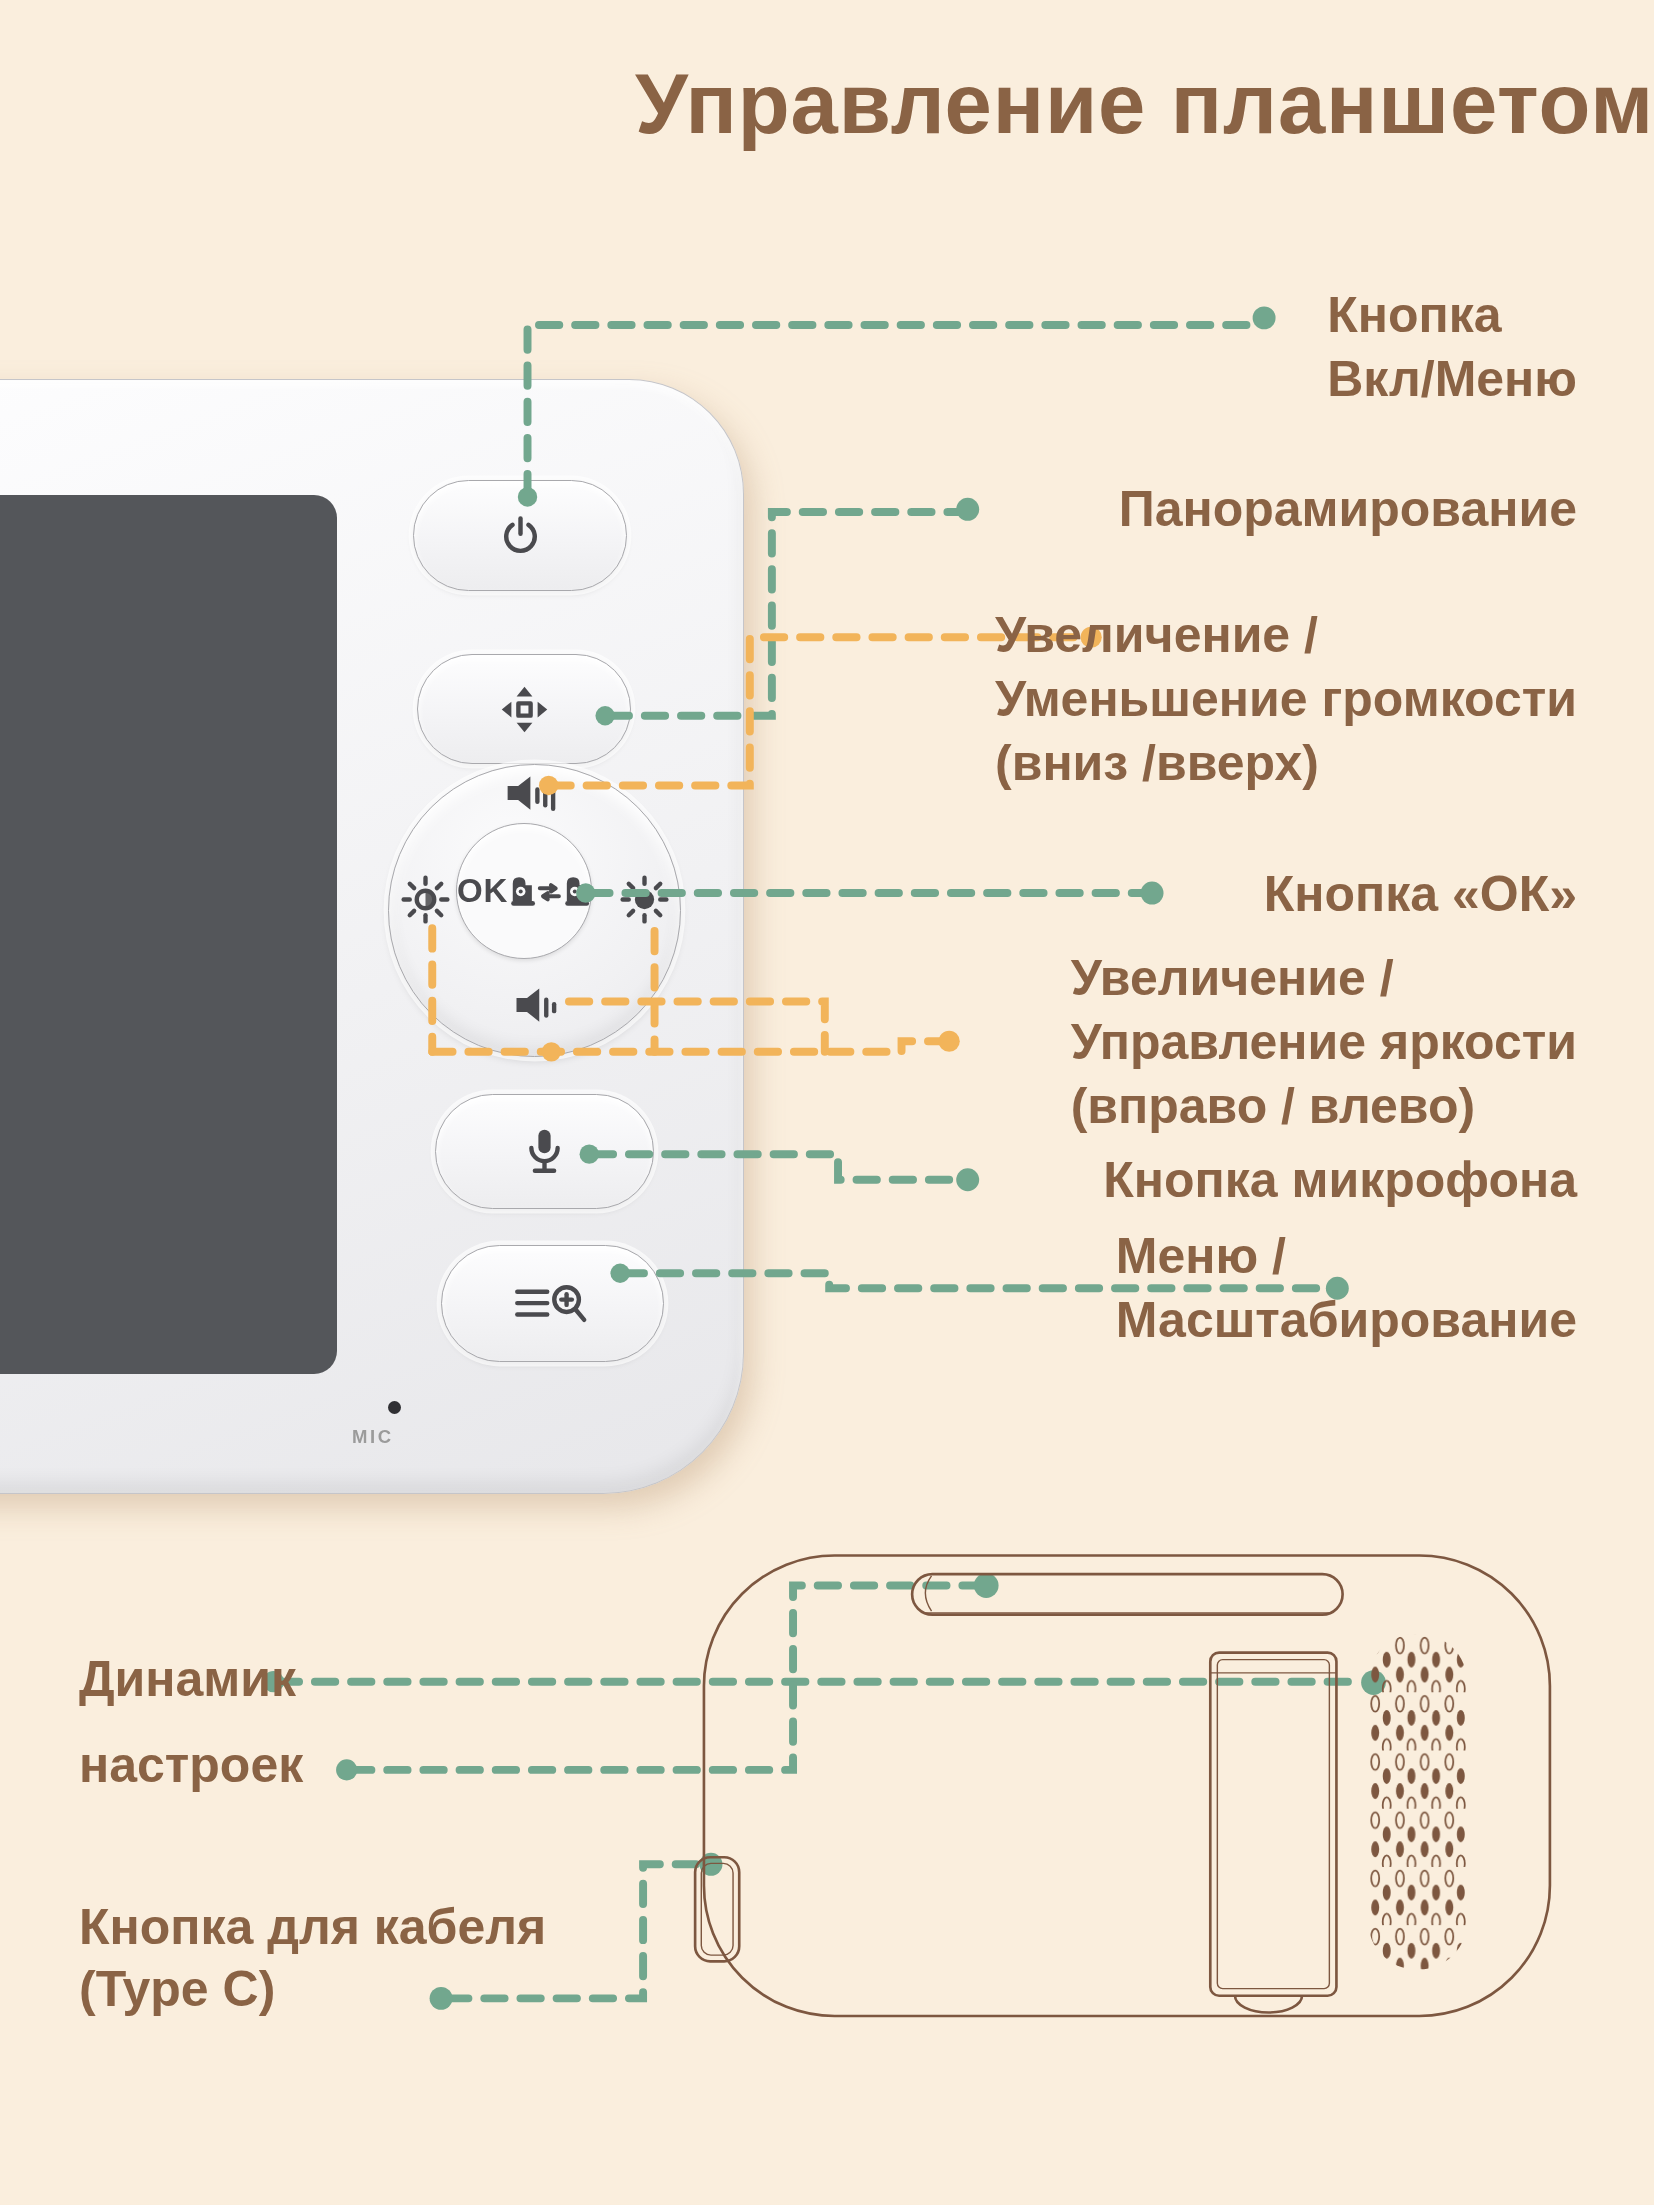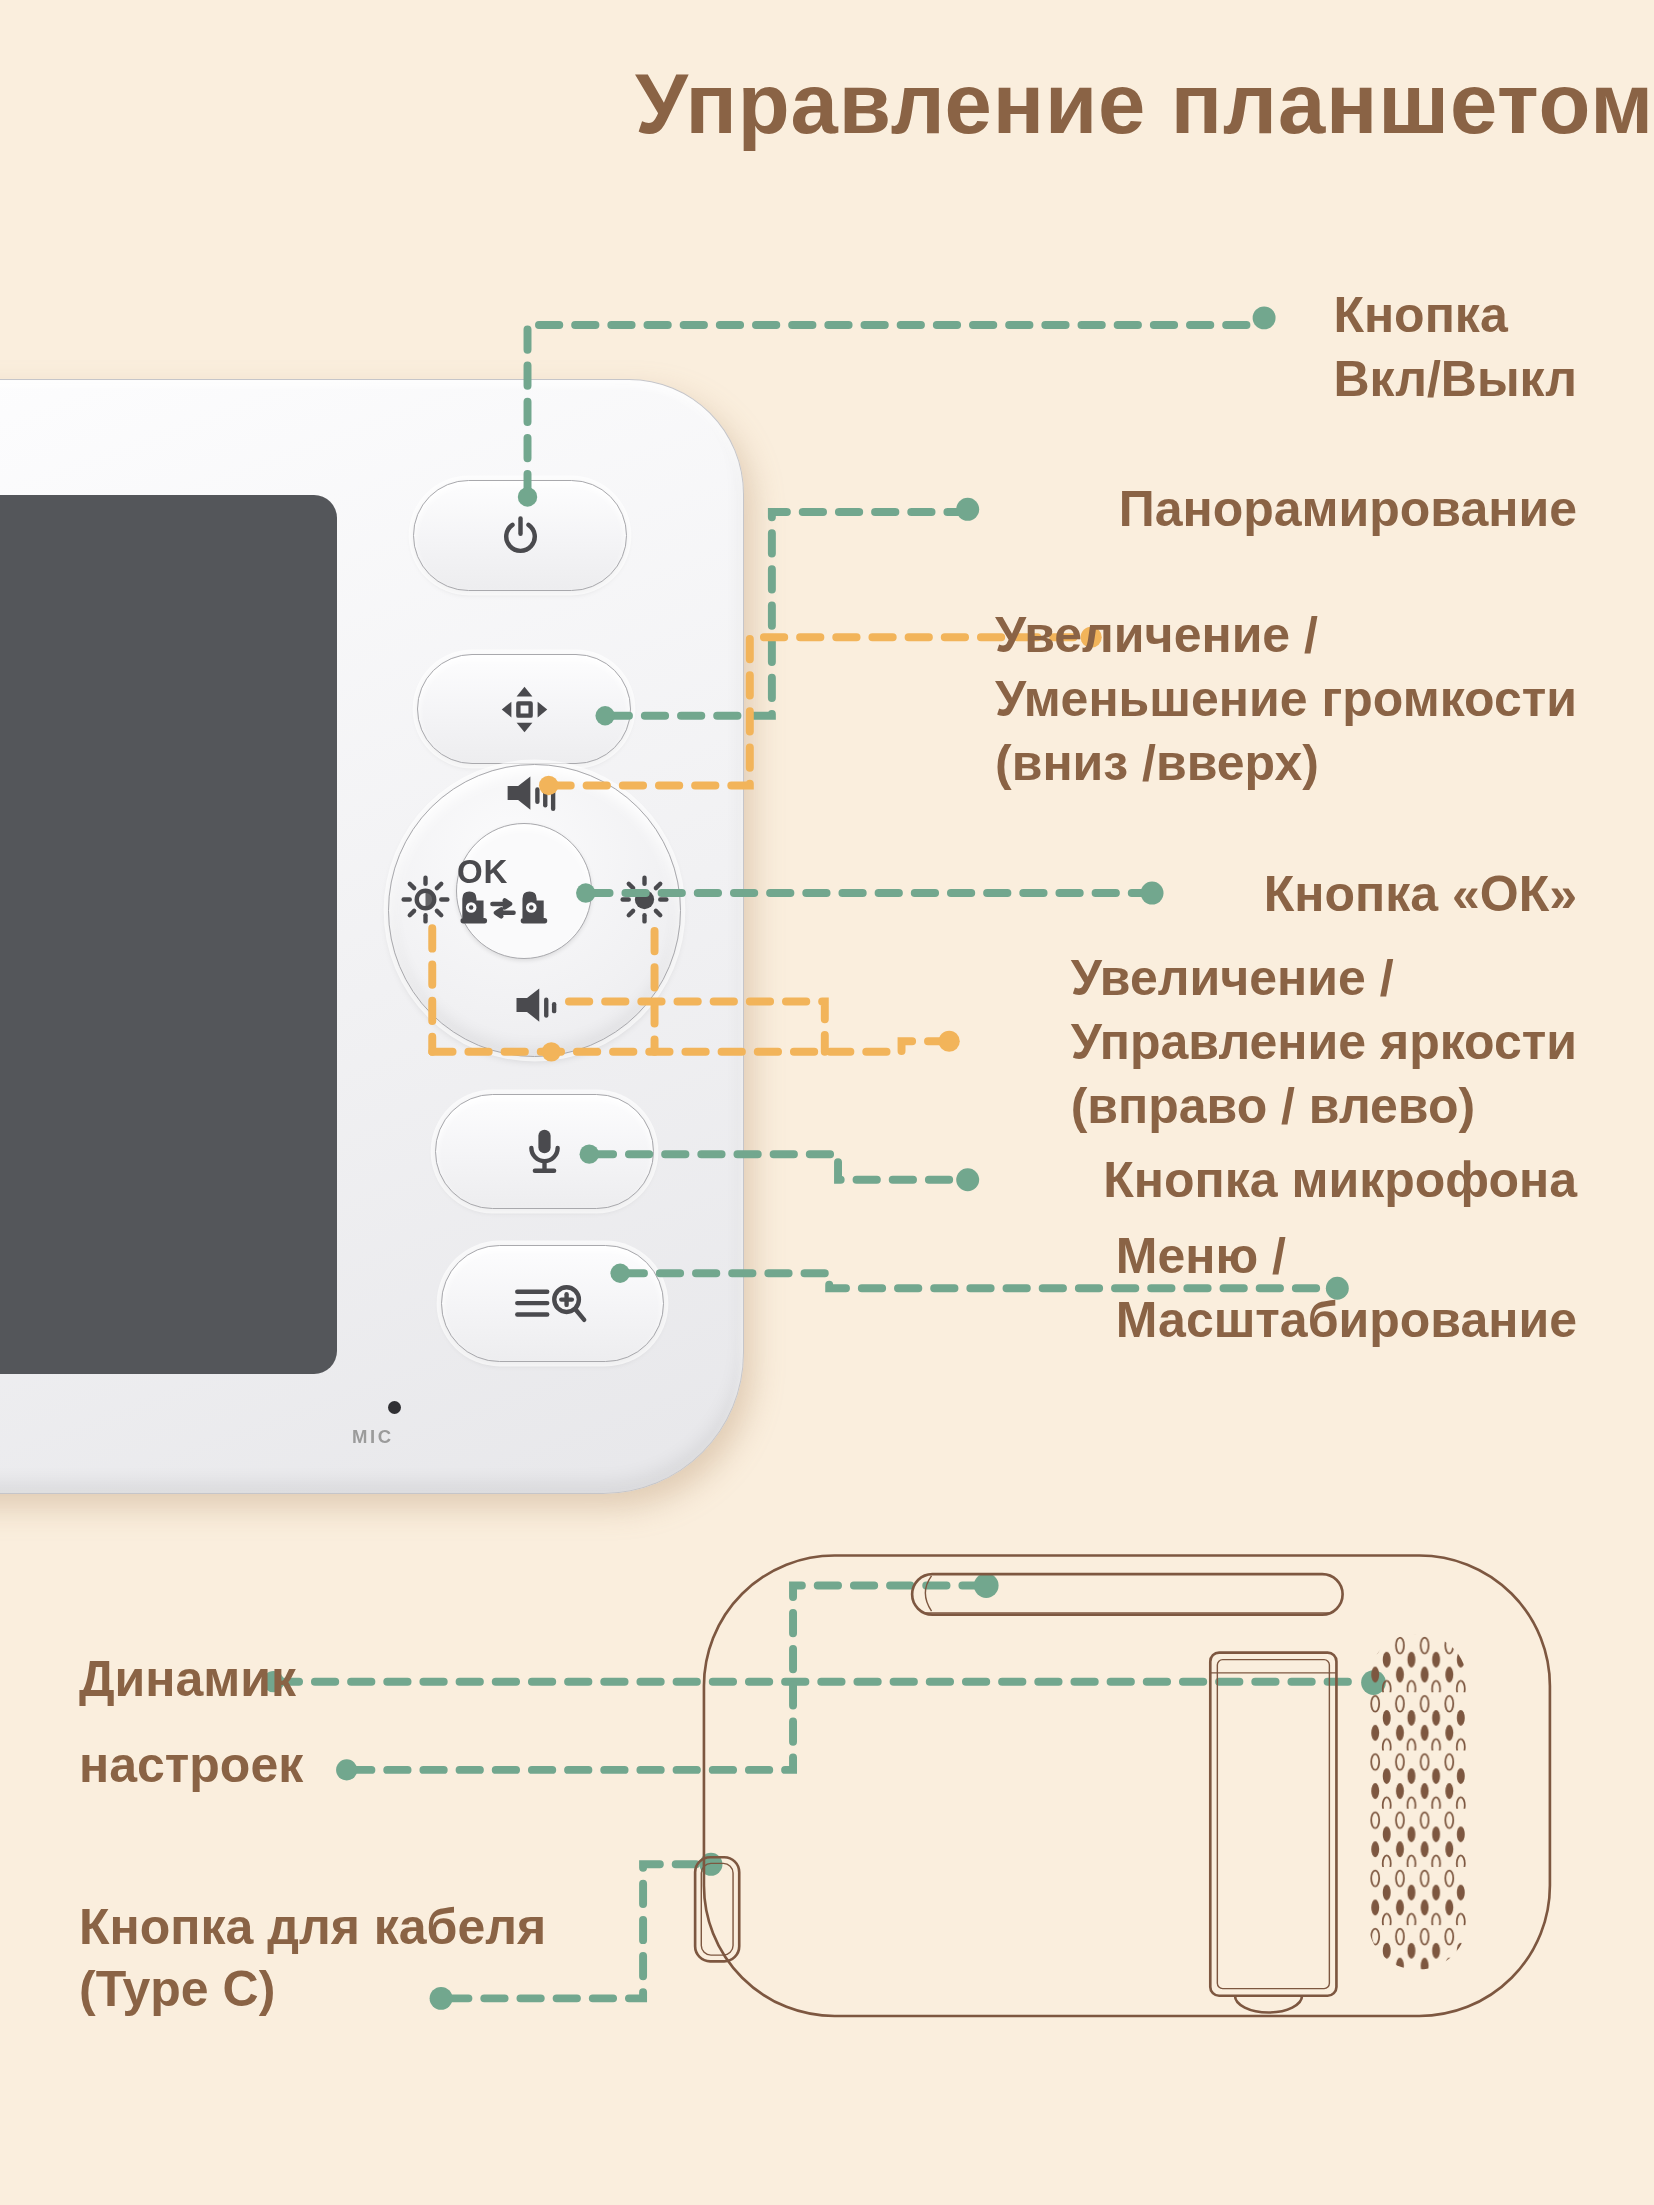--- a/index.html
+++ b/index.html
@@ -20,22 +20,22 @@
     background:#54565a;border-radius:0 23px 23px 0;}
   .pill{position:absolute;display:flex;align-items:center;justify-content:center;
     background:linear-gradient(180deg,#fdfdfe 0%,#f4f4f6 55%,#ededef 100%);
     border:1.8px solid #a9a9ad;border-radius:881px;
     box-shadow:0 0 0 4.4px rgba(255,255,255,.65),0 2.6px 6.2px rgba(0,0,0,.13), inset 0 4.4px 7px #ffffff;}
   .dial{position:absolute;left:467px;top:384px;width:291px;height:291px;border-radius:50%;
     background:radial-gradient(circle at 42% 30%,#fbfbfc 0%,#f1f1f3 60%,#e9e9ec 100%);
     border:1.8px solid #a9a9ad;
     box-shadow:0 0 0 4.4px rgba(255,255,255,.65),0 3.5px 8.8px rgba(0,0,0,.14), inset 0 8.8px 14px #ffffff, inset 0 -8.8px 16px rgba(0,0,0,.06);}
   .okbtn{position:absolute;left:67px;top:58px;width:134px;height:134px;border-radius:50%;
-    background:#fafafb;border:1.8px solid #a9a9ad;display:flex;flex-direction:column;
-    justify-content:center;box-shadow:inset 0 4.4px 8px #fff,0 1.8px 4.4px rgba(0,0,0,.10);}
+    background:#fafafb;border:1.8px solid #a9a9ad;display:flex;flex-direction:row;
+    align-items:center;justify-content:center;box-shadow:inset 0 4.4px 8px #fff,0 1.8px 4.4px rgba(0,0,0,.10);}
   .oktext{font-size:33px;font-weight:700;color:var(--ink);line-height:32px;letter-spacing:0.9px;}
   .dicon{position:absolute;}
   .michole{position:absolute;left:467px;top:1021px;width:13.2px;height:13.2px;border-radius:50%;background:#303034;}
   .miclabel{position:absolute;left:431px;top:1046px;width:85px;text-align:left;
     font-size:18.5px;color:#9b9b9b;letter-spacing:2.6px;font-weight:700;}
   
   .lab{position:absolute;color:var(--brown);font-weight:700;font-size:50px;line-height:64px;white-space:nowrap;}
   .lab.r{right:77px;text-align:left;}
   .lab.l{left:79px;text-align:left;}
   svg.overlay{position:absolute;left:0;top:0;}
@@ -250,21 +250,21 @@
       <rect x="1551" y="1852" width="112" height="380" rx="54" fill="url(#grille)"></rect>
       <g>
         <rect x="788" y="2105" width="50" height="118" rx="17" fill="#faeedd" class="art"></rect>
         <rect class="art-thin" x="795" y="2112" width="36" height="104" rx="11"></rect>
       </g>
     </g>
   </svg>
 
   <div class="lab r" style="top:283px;">
     <div>Кнопка</div>
-    <div>Вкл/Выкл</div>
+    <div>Вкл/Меню</div>
   </div>
   <div class="lab r" style="top:477px;">
     <div>Панорамирование</div>
   </div>
   <div class="lab r" style="top:603px;">
     <div>Увеличение /</div>
     <div>Уменьшение громкости</div>
     <div>(вниз /вверх)</div>
   </div>
   <div class="lab r" style="top:862px;">

